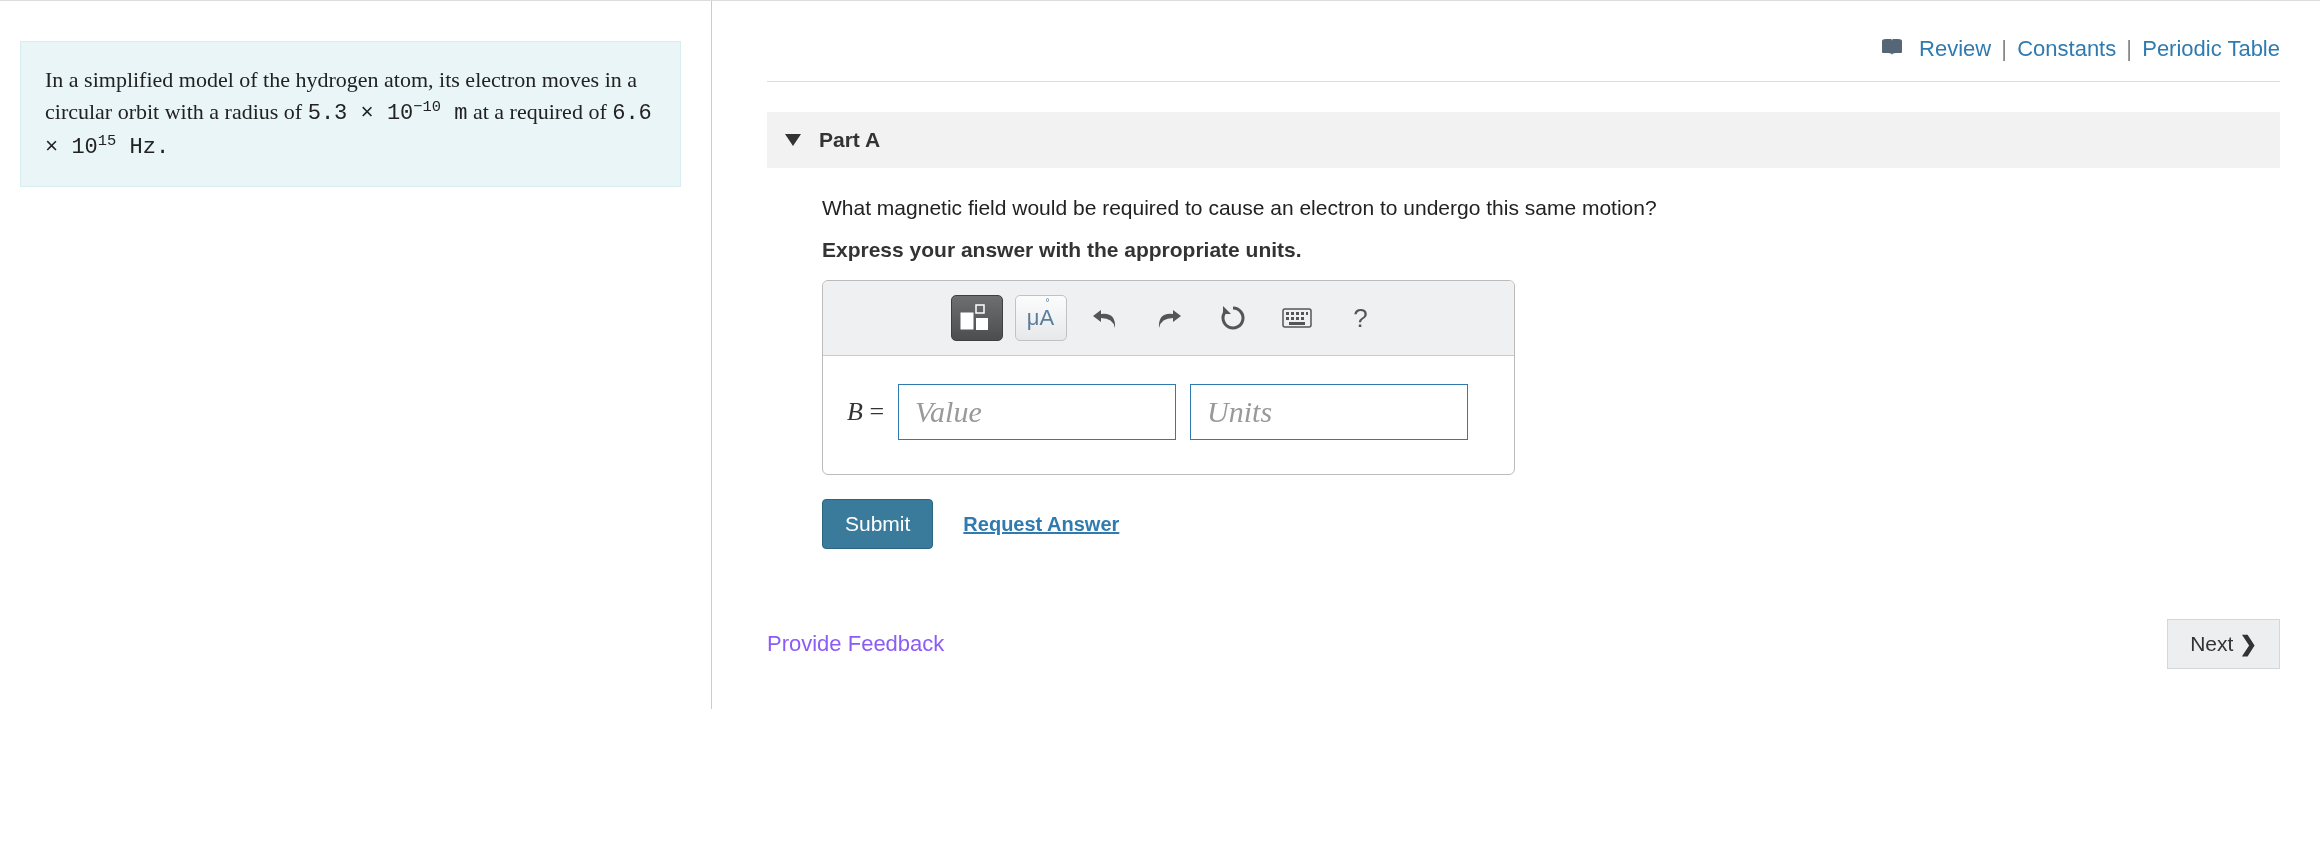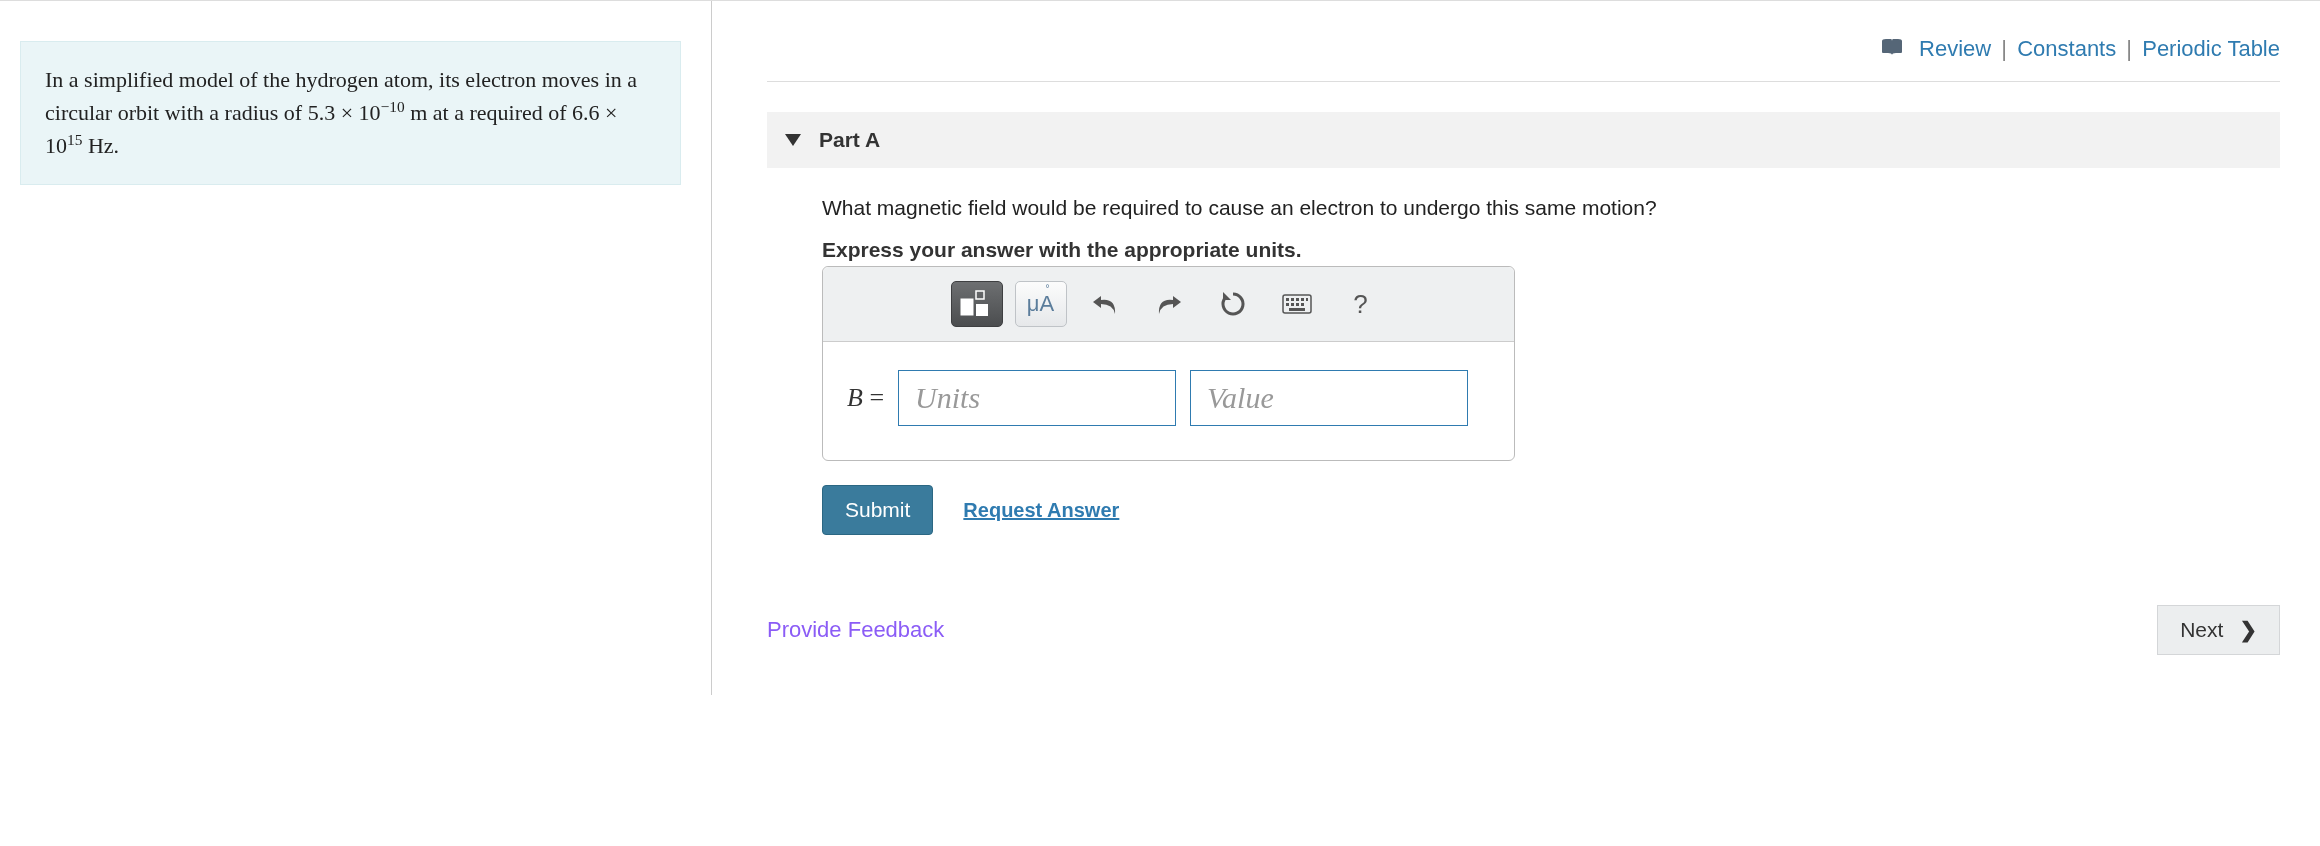--- a/index.html
+++ b/index.html
@@ -26,21 +26,21 @@
   }
   .problem-box {
     background: #eaf5f7;
     border: 1px solid #d9ecef;
     padding: 22px 24px;
     font-size: 22px;
     line-height: 1.45;
     color: #222;
     font-family: Georgia, 'Times New Roman', serif;
   }
-  .problem-box .math { font-family: Liberation Serif, serif; text-align: center; }
+  .problem-box .math { font-family: Liberation Mono, monospace; text-align: center; }
   sup, sub { font-size: 0.7em; }
 
   .top-links {
     text-align: right;
     padding: 35px 0 18px 0;
     font-size: 22px;
   }
   .top-links a { color: #2f7bb0; text-decoration: none; cursor: pointer; }
   .top-links .sep { color: #888; margin: 0 4px; }
   .book-icon {
@@ -63,21 +63,21 @@
   }
   .tri-down {
     width: 0; height: 0;
     border-left: 8px solid transparent;
     border-right: 8px solid transparent;
     border-top: 12px solid #333;
   }
 
   .part-content { padding: 28px 0 0 55px; }
   .question { font-size: 21px; color: #222; margin-bottom: 18px; }
-  .instruct { font-size: 21px; font-weight: bold; margin-bottom: 4px; }
+  .instruct { font-size: 21px; font-weight: bold; margin-bottom: 18px; }
 
   .answer-box {
     border: 1px solid #bbb;
     border-radius: 6px;
     width: 693px;
   }
   .toolbar {
     background: #eef0f1;
     border-bottom: 1px solid #ccc;
     border-radius: 6px 6px 0 0;
@@ -153,21 +153,21 @@
     align-items: center;
     padding-top: 70px;
   }
   .feedback-link { color: #8b5cf6; font-size: 22px; cursor: pointer; }
   .next-btn {
     background: #eceeef;
     border: 1px solid #d4d6d8;
     padding: 12px 22px;
     font-size: 21px;
     cursor: pointer;
-    display: flex; align-items: flex-end; gap: 16px;
+    display: flex; align-items: flex-end; gap: 6px;
     color: #333;
   }
 </style>
 </head>
 <body>
 
 <div class="page">
 
   <div class="left-col">
     <div class="problem-box">
@@ -254,25 +254,25 @@
                 </svg>
             </div>
             <div class="tool-btn tool-plain">
               <span style="font-size:26px;">?</span>
             </div>
           </div>
           <div class="input-row">
             <span class="eqlabel">
               <span>B</span><span style="font-style:normal"> = </span>
             </span>
+            <div class="field value-field">
+              <span>Value</span>
+            </div>
             <div class="field units-field">
               <span>Units</span>
-            </div>
-            <div class="field value-field">
-              <span>Value</span>
             </div>
           </div>
         </div>
 
         <div class="action-row">
           <button class="submit-btn">Submit</button>
           <a class="request-link">Request Answer</a>
         </div>
       </div>
 

